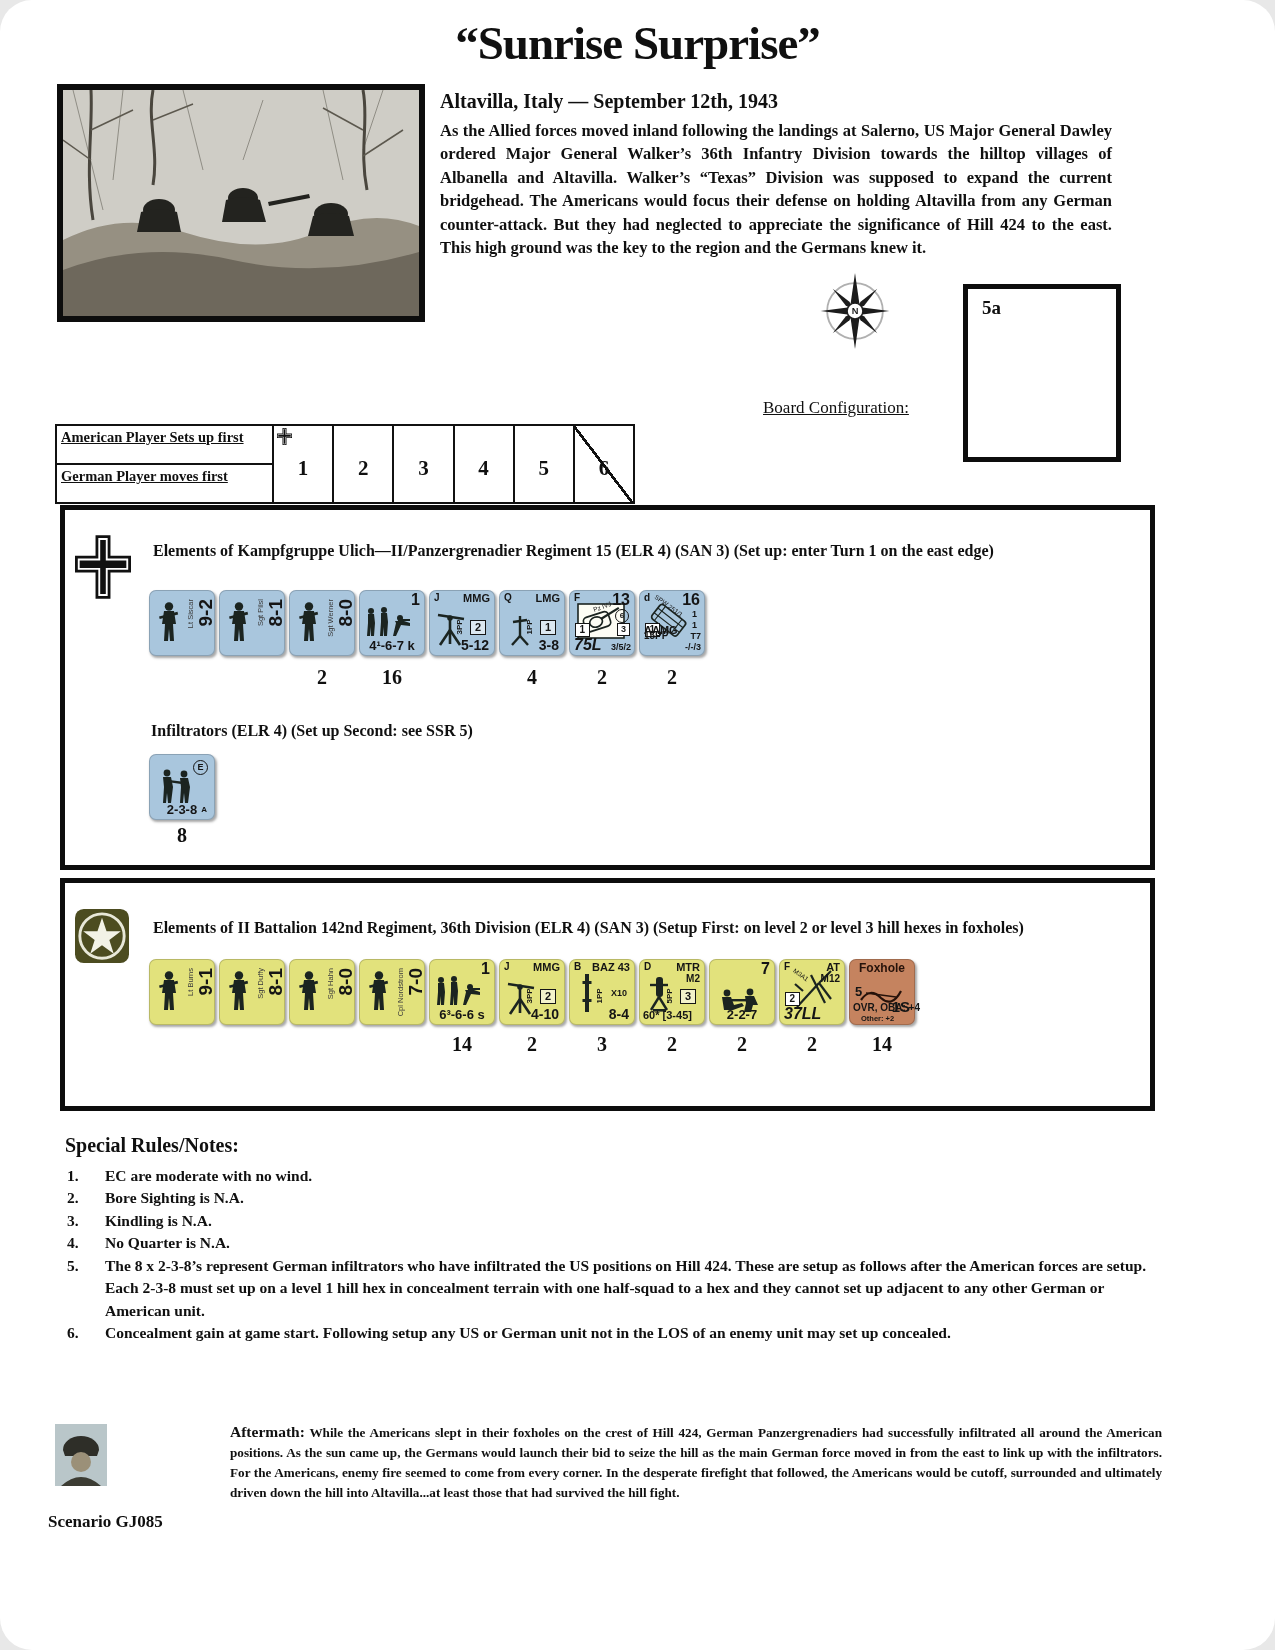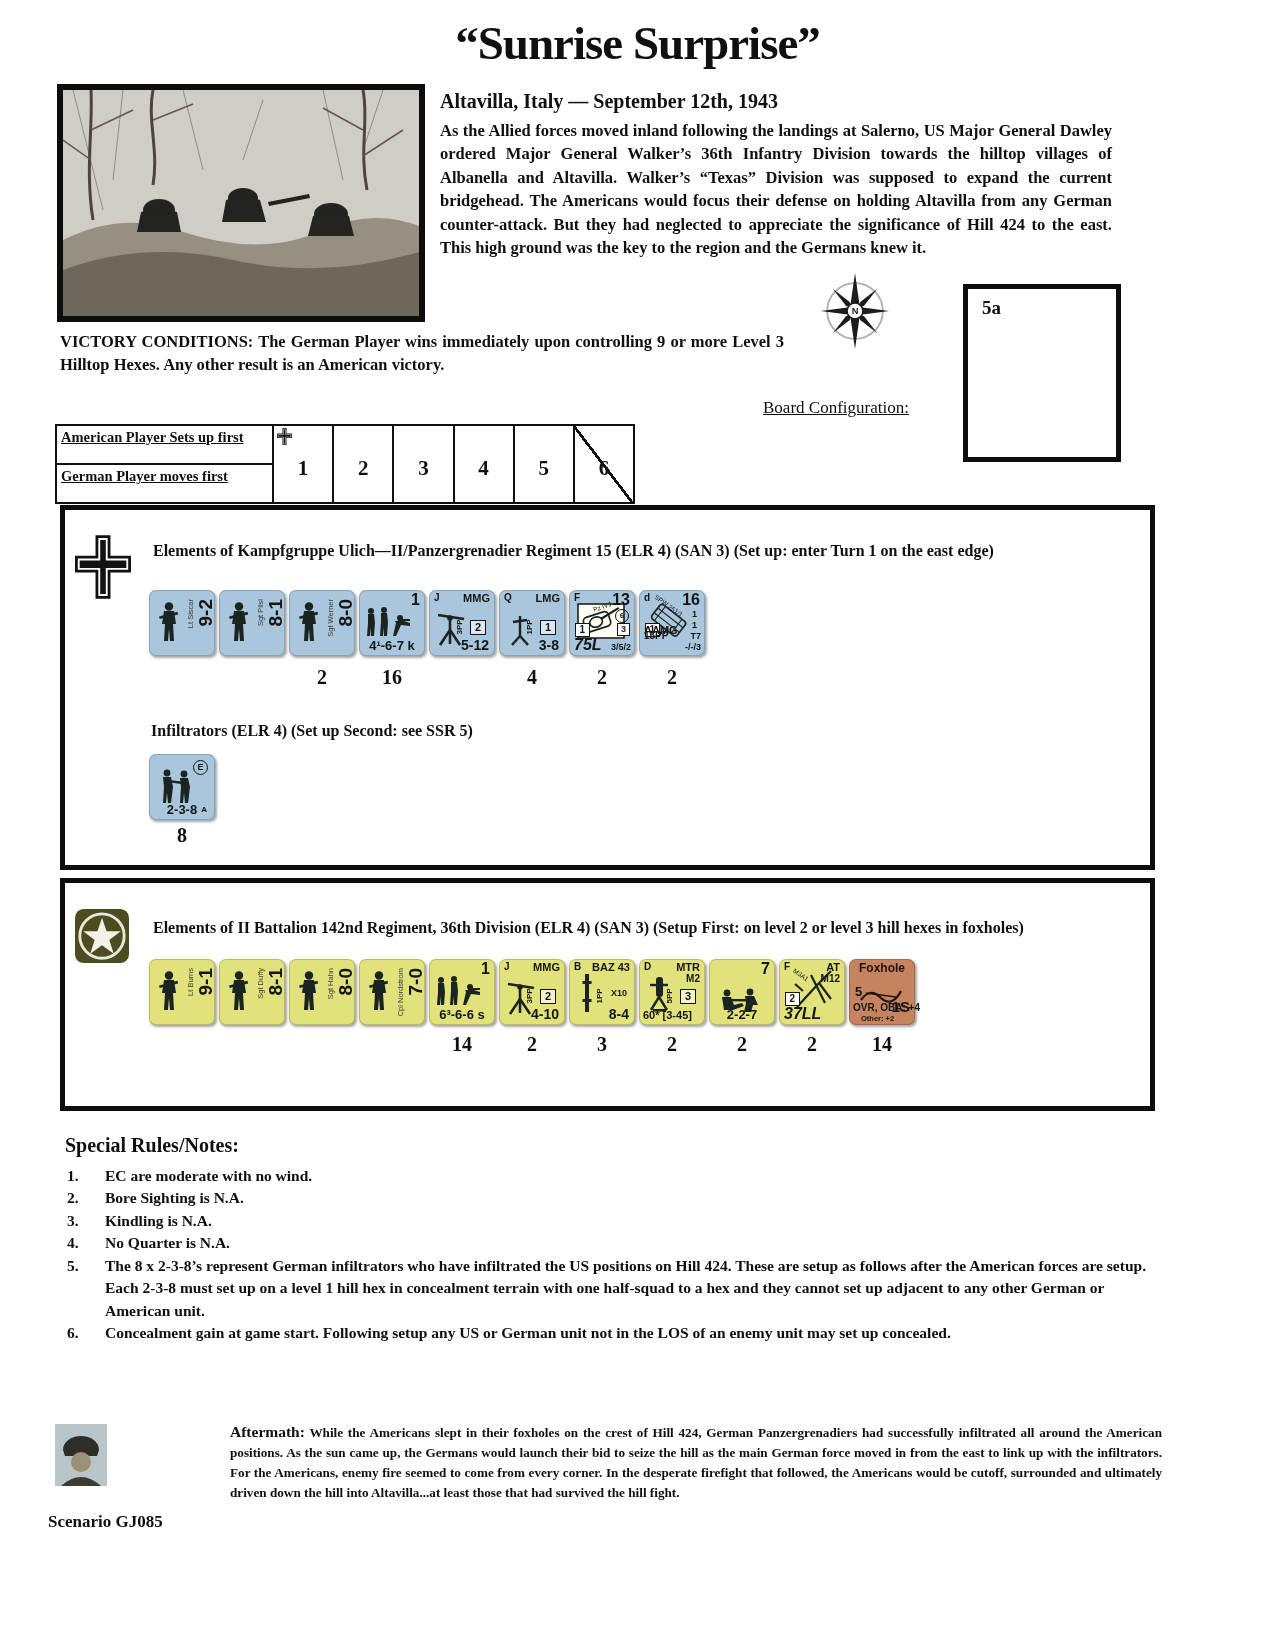--- a/index.html
+++ b/index.html
@@ -1,17 +1,17 @@
 <!DOCTYPE html>
 <html style="--german-counter: #a9c6dd; --american-counter: #e2e27c; --foxhole-counter: #c5835f; --ink: #111111;"><head>
 <meta charset="utf-8">
 <style>
   html,body{margin:0;padding:0;background:#e8e8e8;}
   .page{position:relative;width:1275px;height:1650px;background:#ffffff;margin:0 auto;
-        font-family:"Liberation Serif","DejaVu Serif",serif;color:#101010;overflow:hidden;}
+        font-family:"Liberation Serif","DejaVu Serif",serif;color:#101010;overflow:hidden;border-radius:32px;}
   .abs{position:absolute;}
 
   
   .title{top:16px;left:0;right:0;text-align:center;font-size:47px;font-weight:bold;letter-spacing:-1px;}
 
   
   .photo{left:57px;top:84px;width:368px;height:238px;border:6px solid #0d0d0d;box-sizing:border-box;background:#cfcdc6;}
   .photo svg{width:100%;height:100%;display:block;}
 
   
@@ -173,24 +173,20 @@
         <path d="M205 112 L246 104 L247 108 L206 116 Z"></path>
       </g>
     </svg>
   </div>
 
   <div class="abs intro">
     <div class="hd">Altavilla, Italy — September 12th, 1943</div>
     <div class="bd">As the Allied forces moved inland following the landings at Salerno, US Major General Dawley ordered Major General Walker’s 36th Infantry Division towards the hilltop villages of Albanella and Altavilla. Walker’s “Texas” Division was supposed to expand the current bridgehead. The Americans would focus their defense on holding Altavilla from any German counter-attack. But they had neglected to appreciate the significance of Hill 424 to the east. This high ground was the key to the region and the Germans knew it.</div>
   </div>
 
-  <div class="abs victory">
-    <span>VICTORY CONDITIONS:</span>
-    <span>The German Player wins immediately upon controlling 9 or more Level 3 Hilltop Hexes. Any other result is an American victory.</span>
-  </div>
 
   <div class="abs compass">
     <svg viewBox="0 0 84 84">
       <circle cx="42" cy="42" r="30" fill="none" stroke="#b0b0b0" stroke-width="2"></circle>
       <g fill="#1c1c1c">
         <polygon points="42,1 47,36 42,42 37,36"></polygon>
         <polygon points="42,83 37,48 42,42 47,48"></polygon>
         <polygon points="5,42 36,38 42,42 36,46"></polygon>
         <polygon points="79,42 48,46 42,42 48,38"></polygon>
         <polygon points="18,18 36,32 42,42 32,36"></polygon>

